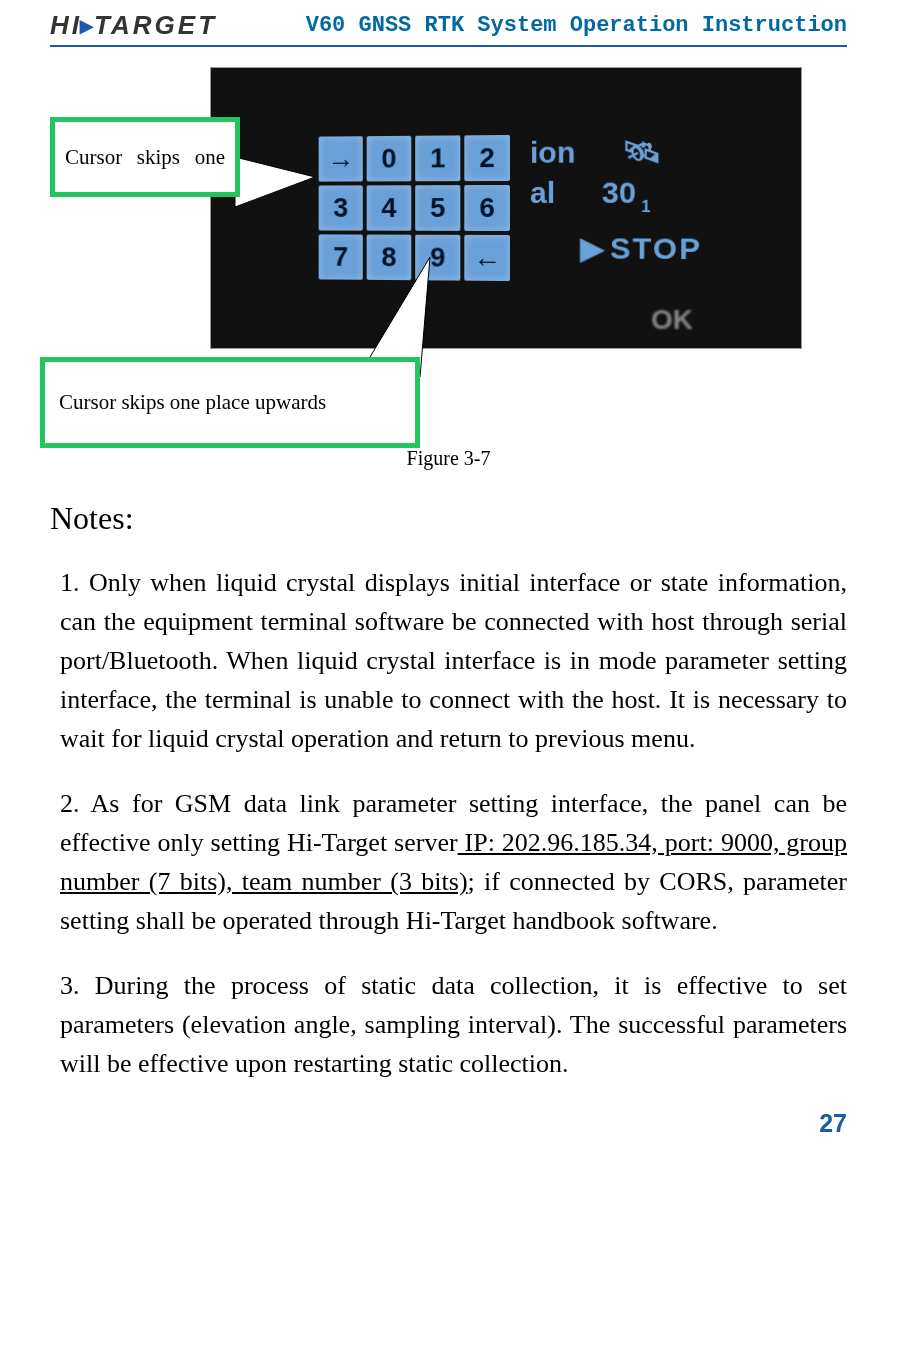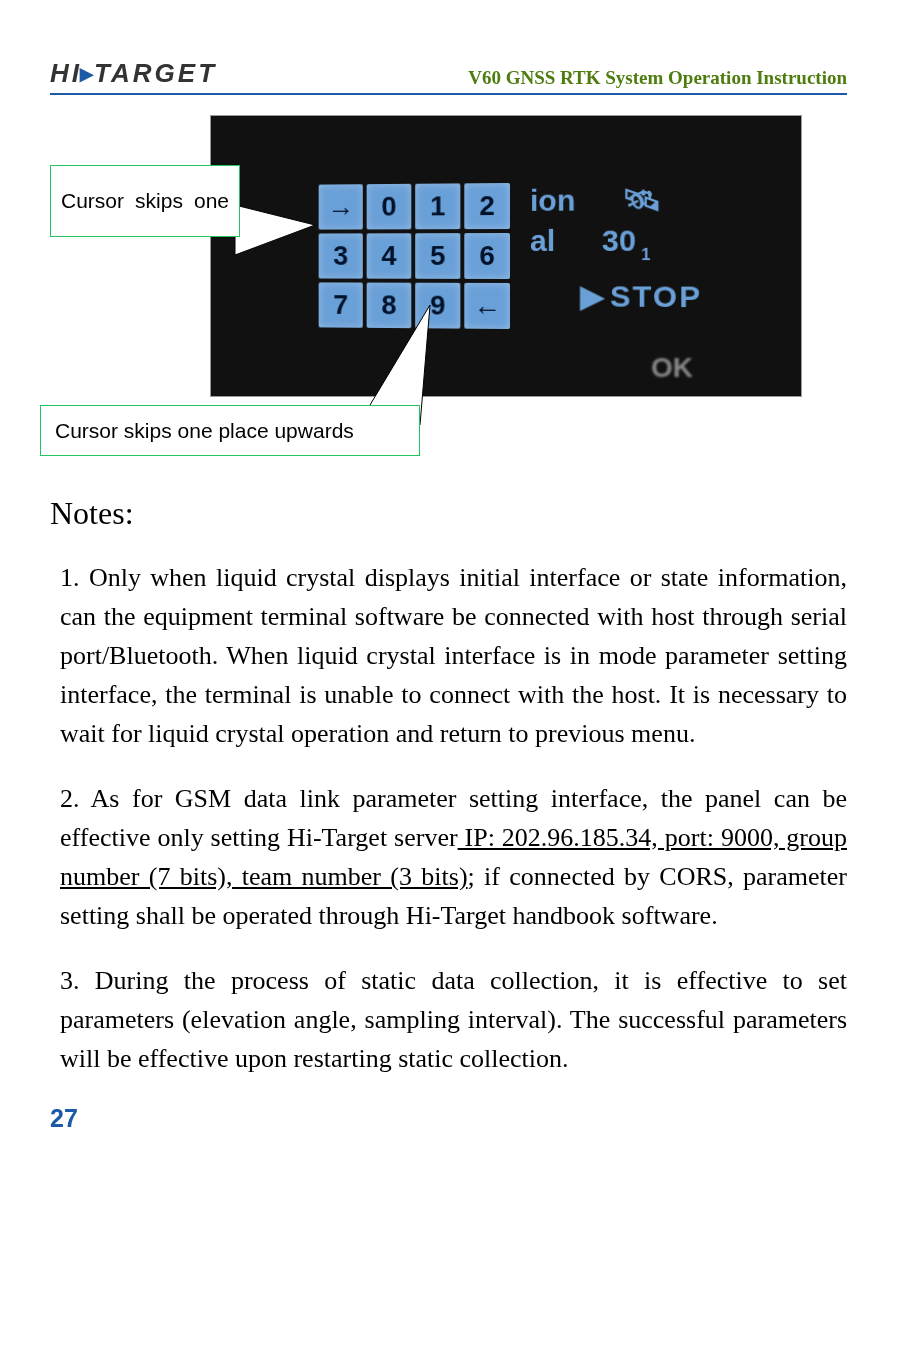--- a/index.html
+++ b/index.html
@@ -11,40 +11,39 @@
     background: white;
     color: #000;
   }
   .page {
     padding: 0 50px 20px 50px;
     position: relative;
   }
   .header {
     display: flex;
     justify-content: space-between;
-    align-items: flex-end;
+    align-items: center;
     border-bottom: 2px solid #1a5aa8;
     padding: 10px 0 4px 0;
     margin-bottom: 20px;
-    margin-top: 48px;
   }
   .logo {
     font-size: 26px;
     font-weight: bold;
     letter-spacing: 3px;
     color: #333;
     font-style: italic;
     font-family: Arial, sans-serif;
   }
   .logo .arrow { color: #1a5aa8; font-style: normal; margin: 0 -2px; }
   .doc-title {
-    color: #4d7c0f;
-    font-weight: bold;
-    font-size: 19px;
-    font-family: Liberation Serif, serif;
+    color: #0369a1;
+    font-weight: bold;
+    font-size: 22px;
+    font-family: Liberation Mono, monospace;
   }
   .figure-area {
     position: relative;
     height: 370px;
     margin-bottom: 10px;
   }
   .photo {
     position: absolute;
     left: 160px;
     top: 0;
@@ -97,41 +96,41 @@
     bottom: 12px;
     color: #888;
     font-family: Arial, sans-serif;
     font-weight: bold;
     font-size: 28px;
     filter: blur(1px);
   }
   .callout {
     position: absolute;
     background: white;
-    border: 1px solid #22c55e;
-    font-family: Liberation Sans, sans-serif;
+    border: 5px solid #22c55e;
+    font-family: Liberation Serif, serif;
     font-size: 21px;
     padding: 14px 10px;
     box-sizing: border-box;
     line-height: 2;
   }
   .callout.c1 {
     left: 0;
     top: 50px;
     width: 190px;
     text-align: justify;
     text-align-last: justify;
   }
   .callout.c1 .line2 { text-align-last: left; }
   .callout.c2 {
     left: -10px;
     top: 290px;
     width: 380px;
     line-height: 1.2;
-    padding: 12px 14px;
+    padding: 28px 14px;
   }
   svg.pointer { position: absolute; overflow: visible; }
   svg.p1 { left: 185px; top: 90px; }
   svg.p2 { left: 320px; top: 190px; }
   .figcaption {
     text-align: center;
     font-size: 20px;
     margin: 4px 0 30px 0;
   }
   .notes-heading {
@@ -141,20 +140,21 @@
   .note {
     font-size: 26px;
     text-align: justify;
     line-height: 1.5;
     margin: 0 0 26px 10px;
   }
   .page-number {
     color: #1a5aa8;
     font-weight: bold;
     font-size: 25px;
+    text-align: right;
     font-family: Arial, sans-serif;
     margin-top: 20px;
   }
   .underline { text-decoration: underline; }
 </style>
 </head>
 <body>
 
 <div class="page">
   <div class="header">
@@ -208,20 +208,21 @@
     <div class="callout c1">
       <div>Cursor skips one</div>
     </div>
 
     <svg class="pointer p2" width="80" height="120">
       <polygon points="0,100 60,0 50,120" fill="white" stroke="black" stroke-width="1"></polygon>
     </svg>
     <div class="callout c2">Cursor skips one place upwards</div>
   </div>
 
+  <div class="figcaption">Figure 3-7</div>
 
   <p class="notes-heading">Notes:</p>
 
   <p class="note">1. Only when liquid crystal displays initial interface or state information, can the equipment terminal software be connected with host through serial port/Bluetooth. When liquid crystal interface is in mode parameter setting interface, the terminal is unable to connect with the host. It is necessary to wait for liquid crystal operation and return to previous menu.</p>
 
   <p class="note">
     <span>2. As for GSM data link parameter setting interface, the panel can be effective only setting Hi-Target server</span><span class="underline"> IP: 202.96.185.34, port: 9000, group number (7 bits), team number (3 bits)</span><span>; if connected by CORS, parameter setting shall be operated through Hi-Target handbook software.</span>
   </p>
 
   <p class="note">3. During the process of static data collection, it is effective to set parameters (elevation angle, sampling interval). The successful parameters will be effective upon restarting static collection.</p>

